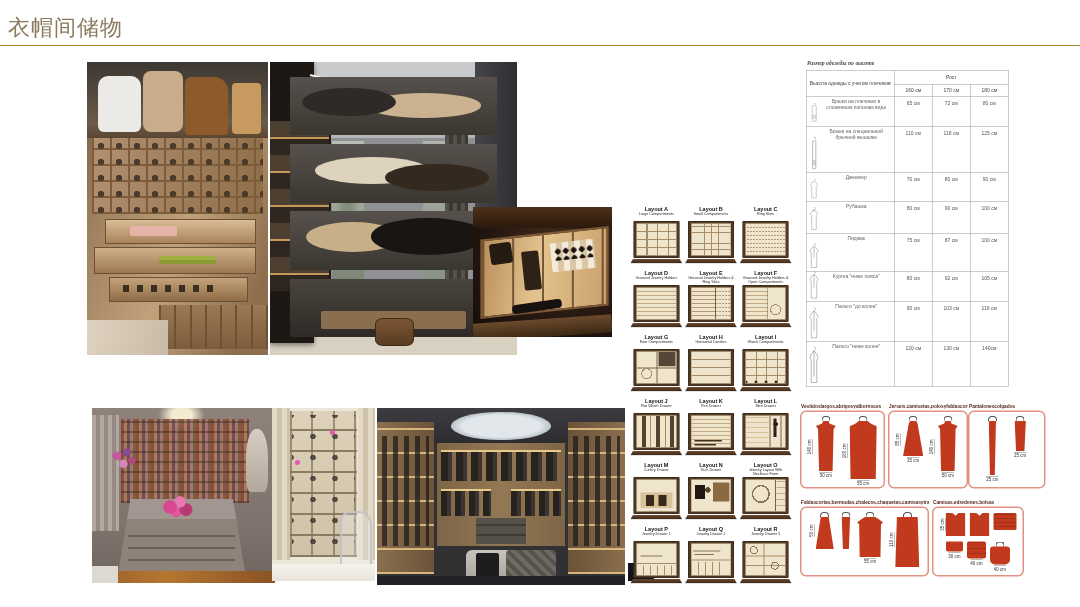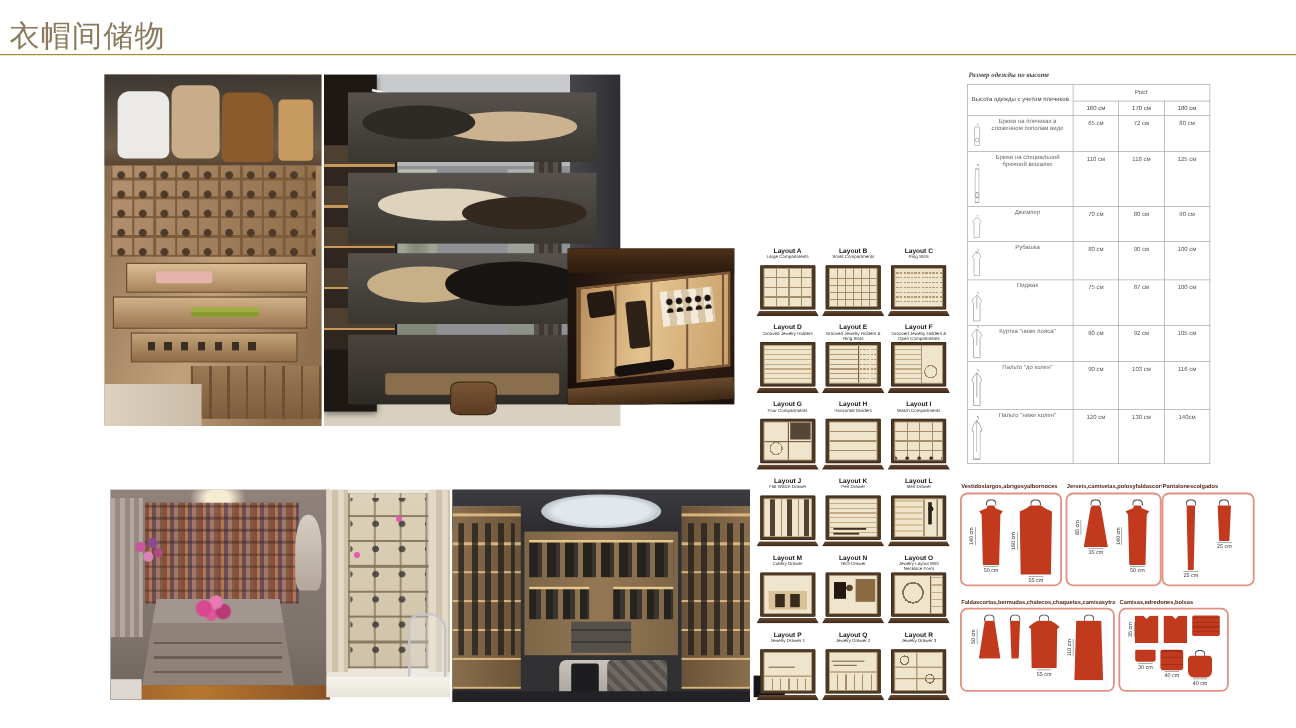--- a/index.html
+++ b/index.html
@@ -1,18 +1,18 @@
 <!DOCTYPE html>
 <html style="--title: #8b7a5e; --rule: #a9872b; --garment-red: #c13a1e; --diagram-border: #e29183;"><head>
 <meta charset="utf-8">
 <style>
   html,body{margin:0;padding:0;background:#fff;}
   .slide{position:relative;width:1080px;height:607px;background:#fff;overflow:hidden;
          font-family:"Liberation Sans",sans-serif;}
-  .page-title{position:absolute;left:8px;top:13px;font-size:25px;letter-spacing:1px;
+  .page-title{position:absolute;left:8px;top:13px;font-size:22px;letter-spacing:1px;
          color:var(--title,#8b7a5e);}
   .rule{position:absolute;left:0;top:45px;width:1080px;height:1px;background:var(--rule,#a9872b);}
 
   
   .ph{position:absolute;overflow:hidden;}
   .ph i{position:absolute;display:block;}
 
   .p1{left:87px;top:62px;width:181px;height:293px;
       background:linear-gradient(112deg,#6e543c 0%,#9d7f5d 22%,#c0a17a 55%,#8d6f4e 88%);}
   .p1-bags{position:absolute;top:0;left:0;right:0;height:26%;

